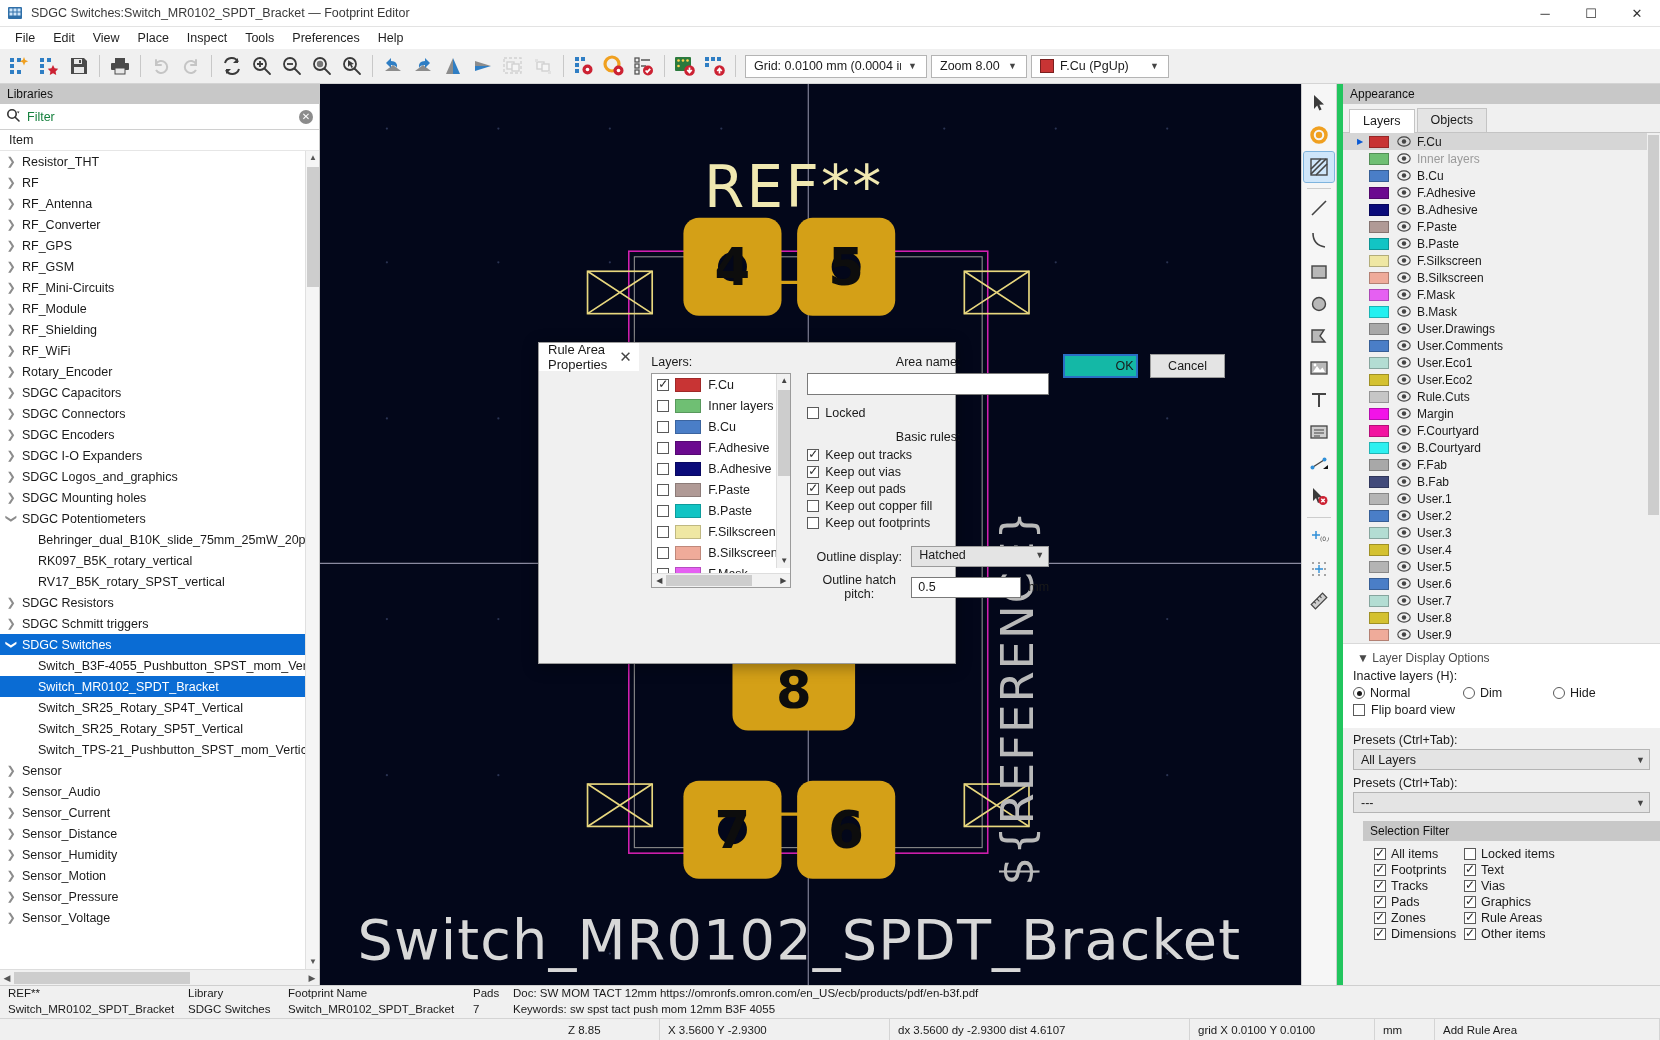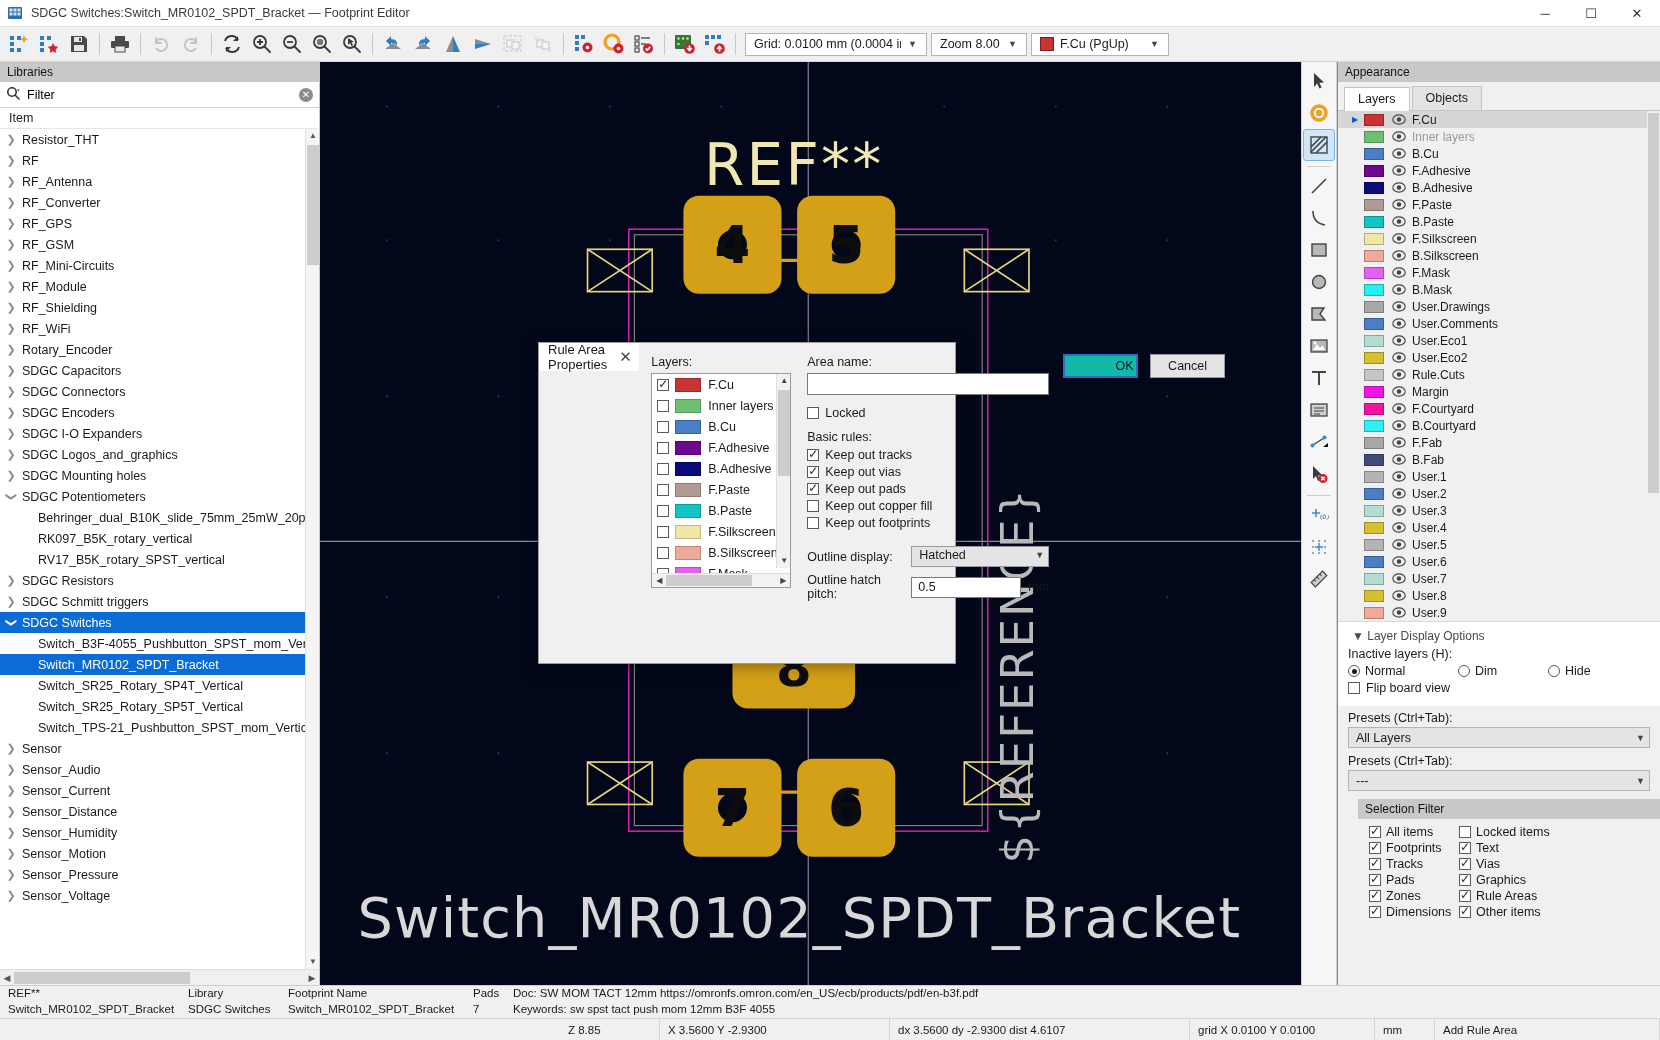--- a/index.html
+++ b/index.html
@@ -41,21 +41,21 @@
   .combo .arrow { margin-left:auto; padding:0 7px; color:#444; font-size:9px; }
   .swatch-red { width:14px; height:14px; background:#c83434; border:1px solid #7a1f1f; margin-right:6px; flex:0 0 14px; }
 
   
   .body { display:flex; flex:1; min-height:0; }
 
   
   .left { width:320px; background:#fff; display:flex; flex-direction:column; border-right:1px solid #c9c9c9; }
   .panel-hdr { height:20px; background:#c8c8c8; font-size:12px; display:flex; align-items:center; padding-left:7px; color:#111; }
   .filterbar { height:26px; border-bottom:1px solid #d0d0d0; display:flex; align-items:center; padding:0 6px; background:#fff; }
-  .filterbar .ph { color:#000000; font-size:12.5px; margin-left:6px; }
+  .filterbar .ph { color:#15803d; font-size:12.5px; margin-left:6px; }
   .filterbar .clr { margin-left:auto; width:14px; height:14px; border-radius:50%; background:#8c8c8c; color:#fff; font-size:10px; display:flex; align-items:center; justify-content:center; }
   .col-hdr { height:21px; font-size:12.5px; display:flex; align-items:center; padding-left:9px; border-bottom:1px solid #e6e6e6; }
   .tree { flex:1; overflow:hidden; position:relative; }
   .trow { height:21px; display:flex; align-items:center; font-size:12.5px; white-space:nowrap; }
   .trow .tw { width:22px; text-align:center; color:#8c8c8c; font-size:11px; flex:0 0 22px; }
   .trow.leaf { padding-left:38px; }
   .trow.sel { background:#0a6cd4; color:#fff; }
   .trow.sel .tw { color:#fff; }
   .vscroll { position:absolute; right:0; top:0; width:14px; height:100%; background:#f5f5f5; border-left:1px solid #e0e0e0; }
   .vthumb { position:absolute; left:1px; width:12px; background:#cdcdcd; }
@@ -66,21 +66,21 @@
 
   
   .canvaswrap { flex:1; position:relative; background:#03071a; overflow:hidden; }
   .canvas { position:absolute; inset:0; }
   .vtools { width:36px; background:#f6f6f6; display:flex; flex-direction:column; align-items:center; padding-top:4px; border-left:1px solid #cfcfcf; border-right:1px solid #cfcfcf; }
   .vtools .vt { width:30px; height:30px; margin-bottom:2px; display:flex; align-items:center; justify-content:center; border-radius:2px; }
   .vtools .vt.act { background:#cfe6fa; outline:1px solid #7fb4de; }
   .vtools .vsep { width:24px; height:1px; background:#cdcdcd; margin:4px 0; }
 
   
-  .right { width:323px; background:#f0f0f0; display:flex; flex-direction:column; border-left:1px solid #22c55e; }
+  .right { width:323px; background:#f0f0f0; display:flex; flex-direction:column; border-left:6px solid #22c55e; }
   .tabs { display:flex; padding:4px 0 0 6px; background:#f0f0f0; border-bottom:1px solid #c4c4c4; }
   .tab { padding:4px 13px 5px; font-size:12.5px; border:1px solid #c4c4c4; border-bottom:none; background:#e4e4e4; margin-right:2px; }
   .tab.active { background:#fff; position:relative; top:1px; }
   .layerlist { height:510px; overflow:hidden; background:#f0f0f0; position:relative; }
   .lrow { height:17px; display:flex; align-items:center; font-size:12px; padding-left:14px; }
   .lrow.sel { background:#d6d6d6; }
   .lrow .exp { width:12px; color:#0a5ad4; font-size:8px; }
   .lrow .sw { width:20px; height:12px; margin-right:6px; border:1px solid rgba(0,0,0,.25); flex:0 0 20px; }
   .lrow .eye { width:17px; margin-right:5px; display:flex; align-items:center; justify-content:center; }
   .lrow .nm { white-space:nowrap; }
@@ -113,21 +113,21 @@
   .overlay { position:absolute; left:0; top:0; width:1660px; height:1040px; pointer-events:none; }
   .dialog {
     position:absolute; left:538px; top:342px; width:418px; height:322px;
     background:#f0f0f0; border:1px solid #9c9c9c; box-shadow:0 3px 14px rgba(0,0,0,.35);
     pointer-events:auto; display:flex; flex-direction:row;
   }
   .dlg-title { height:28px; background:#fff; display:flex; align-items:center; padding:0 6px 0 9px; font-size:13px; }
   .dlg-title .x { margin-left:auto; width:26px; height:24px; display:flex; align-items:center; justify-content:center; font-size:15px; color:#444; }
   .dlg-body { flex:1; display:flex; padding:12px 14px 0 12px; }
   .dlg-left { width:140px; }
-  .dlg-right { flex:1; padding-left:16px; }
+  .dlg-right { flex:1; padding-left:16px;text-align:center; }
   .flbl { font-size:12.5px; margin-bottom:4px; }
   .layerbox { border:1px solid #9b9b9b; background:#fff; height:215px; position:relative; overflow:hidden; }
   .lbrow { height:21px; display:flex; align-items:center; padding-left:5px; font-size:12.5px; }
   .lbrow .cb { margin-right:6px; }
   .lbrow .sw2 { width:26px; height:14px; margin-right:7px; border:1px solid rgba(0,0,0,.2); flex:0 0 26px; }
   .lbrow .t { white-space:nowrap; overflow:hidden; }
   .lbvs { position:absolute; right:0; top:0; width:14px; height:194px; background:#f2f2f2; border-left:1px solid #ddd; }
   .lbvs .ar { width:14px; height:14px; text-align:center; font-size:8px; color:#444; line-height:14px; }
   .lbvs .th { position:absolute; left:1px; top:16px; width:12px; height:86px; background:#cdcdcd; }
   .lbhs { position:absolute; left:0; bottom:0; width:100%; height:14px; background:#f2f2f2; border-top:1px solid #ddd; display:flex; align-items:center; }
@@ -164,20 +164,30 @@
       </svg>
     </span>
     <span class="ttl">SDGC Switches:Switch_MR0102_SPDT_Bracket — Footprint Editor</span>
     <div class="wbtns">
       <div class="wbtn">─</div>
       <div class="wbtn">☐</div>
       <div class="wbtn close">✕</div>
     </div>
   </div>
 
+  <div class="menubar">
+    <span>File</span>
+    <span>Edit</span>
+    <span>View</span>
+    <span>Place</span>
+    <span>Inspect</span>
+    <span>Tools</span>
+    <span>Preferences</span>
+    <span>Help</span>
+  </div>
 
   <div class="toolbar">
     <div class="tbtn">
       <svg width="22" height="22" viewBox="0 0 22 22">
           <g fill="#2f7ec4">
             <rect x="2" y="3" width="4" height="4"></rect>
             <rect x="9" y="3" width="4" height="4"></rect>
             <rect x="2" y="15" width="4" height="4"></rect>
             <rect x="9" y="15" width="4" height="4"></rect>
             <rect x="2" y="9" width="4" height="4"></rect>

